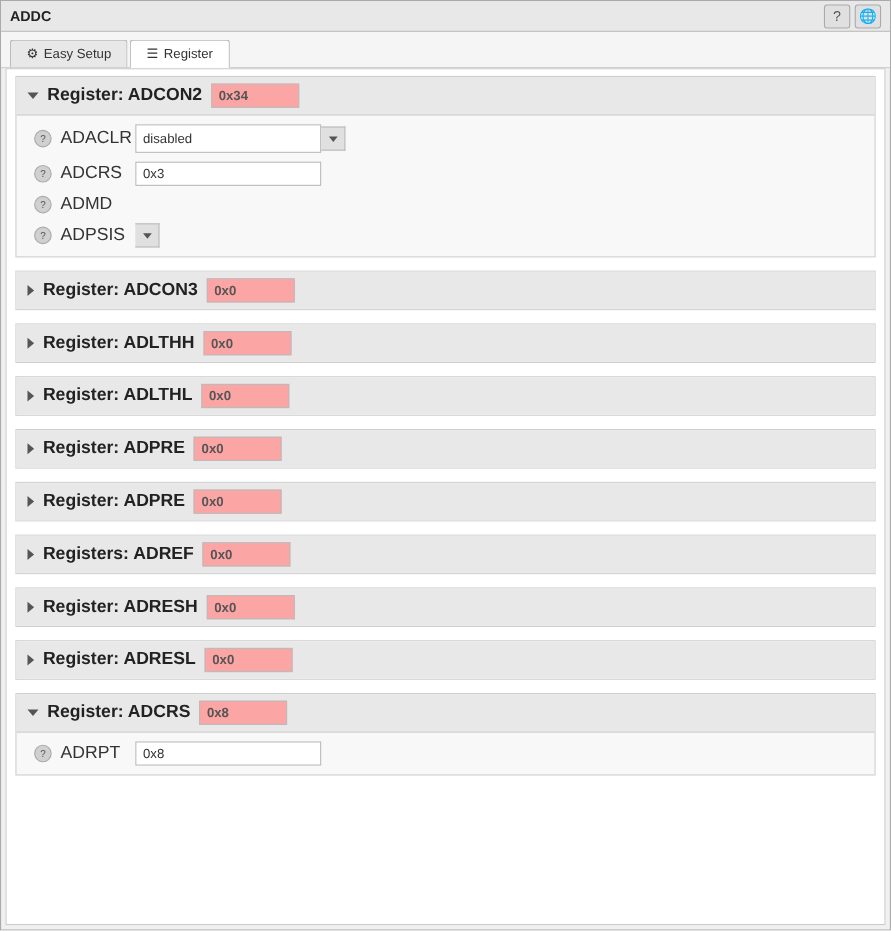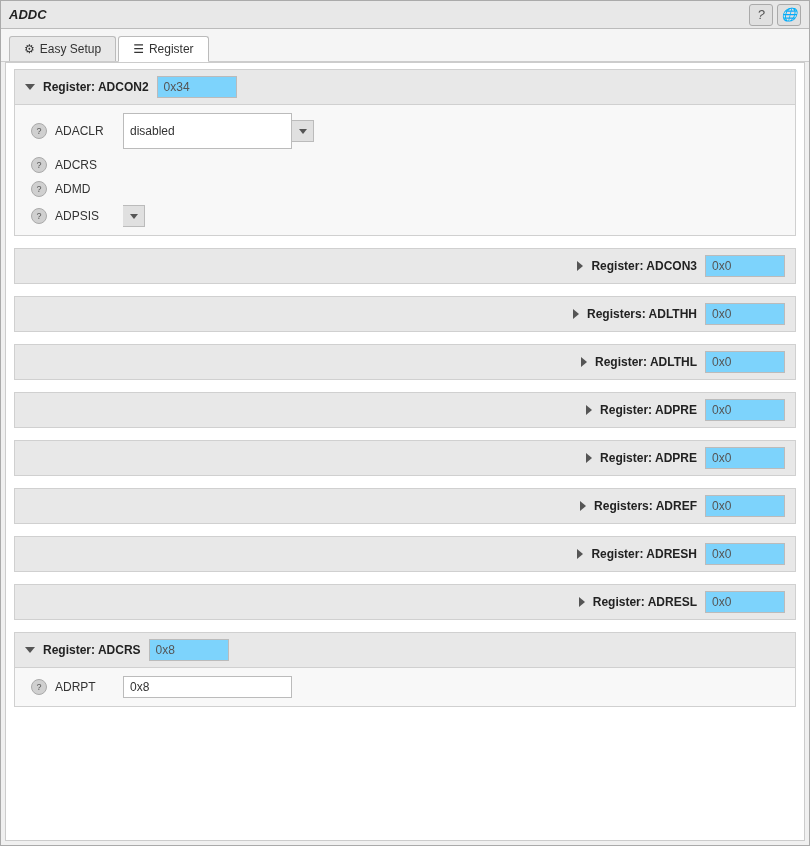--- a/index.html
+++ b/index.html
@@ -19,21 +19,20 @@
       flex-direction: column;
     }
     .title-bar {
       background: #e8e8e8;
       border-bottom: 1px solid #bbb;
       padding: 4px 8px;
       display: flex;
       align-items: center;
       justify-content: space-between;
       height: 28px;
-      font-style: italic;
     }
     .title-bar-left {
       font-weight: bold;
       font-size: 13px;
       color: #222;
     }
     .title-bar-right {
       display: flex;
       gap: 4px;
     }
@@ -100,49 +99,49 @@
       background: #e8e8e8;
       padding: 6px 10px;
       display: flex;
       align-items: center;
       gap: 8px;
       cursor: pointer;
       border-bottom: 1px solid #d0d0d0;
     }
     .register-header.collapsed {
       border-bottom: none;
-      justify-content: flex-end;
     }
     .arrow-down {
       width: 0; height: 0;
       border-left: 5px solid transparent;
       border-right: 5px solid transparent;
       border-top: 6px solid #555;
       display: inline-block;
     }
     .arrow-right {
       width: 0; height: 0;
       border-top: 5px solid transparent;
       border-bottom: 5px solid transparent;
       border-left: 6px solid #555;
       display: inline-block;
     }
     .register-title {
       font-weight: bold;
-      font-size: 12px;
+      font-size: 16px;
       color: #222;
     }
     .register-value-input {
       border: 1px solid #bbb;
-      background: #7dd3fc;
+      background: #fca5a5;
       padding: 2px 6px;
       font-size: 12px;
       color: #555;
       width: 80px;
       height: 22px;
+      font-weight: bold;
     }
     .register-body {
       padding: 8px 16px;
       display: flex;
       flex-direction: column;
       gap: 8px;
     }
     .field-row {
       display: flex;
       align-items: center;
@@ -157,21 +156,21 @@
       display: flex;
       align-items: center;
       justify-content: center;
       font-size: 9px;
       color: #555;
       cursor: pointer;
       flex-shrink: 0;
     }
     .field-label {
       width: 60px;
-      font-size: 12px;
+      font-size: 16px;
       color: #333;
       font-weight: normal;
     }
     .field-input {
       border: 1px solid #bbb;
       background: #fff;
       padding: 2px 6px;
       font-size: 12px;
       color: #333;
       height: 22px;
@@ -180,21 +179,21 @@
     .field-dropdown-wrapper {
       display: flex;
       align-items: center;
     }
     .field-dropdown {
       border: 1px solid #bbb;
       background: #fff;
       padding: 2px 6px;
       font-size: 12px;
       color: #333;
-      height: 36px;
+      height: 26px;
       min-width: 140px;
       appearance: none;
       -webkit-appearance: none;
     }
     .dropdown-btn {
       width: 22px;
       height: 22px;
       background: #e0e0e0;
       border: 1px solid #bbb;
       border-left: none;
@@ -249,20 +248,21 @@
             <div class="field-dropdown-wrapper">
               <input type="text" class="field-dropdown" value="disabled" style="">
               <div class="dropdown-btn">
                 <div class="dropdown-arrow"></div>
               </div>
             </div>
           </div>
           <div class="field-row">
             <div class="help-icon">?</div>
             <span class="field-label">ADCRS</span>
+            <input type="text" class="field-input" value="0x3" style="">
           </div>
           <div class="field-row">
             <div class="help-icon">?</div>
             <span class="field-label">ADMD</span>
           </div>
           <div class="field-row">
             <div class="help-icon">?</div>
             <span class="field-label">ADPSIS</span>
             <div class="field-dropdown-wrapper">
               <div class="dropdown-btn">
@@ -275,21 +275,21 @@
       <div class="register-section">
         <div class="register-header collapsed">
           <span class="arrow-right"></span>
           <span class="register-title">Register: ADCON3</span>
           <input type="text" class="register-value-input" value="0x0" style="">
         </div>
       </div>
       <div class="register-section">
         <div class="register-header collapsed">
           <span class="arrow-right"></span>
-          <span class="register-title">Registers: ADLTHH</span>
+          <span class="register-title">Register: ADLTHH</span>
           <input type="text" class="register-value-input" value="0x0" style="">
         </div>
       </div>
       <div class="register-section">
         <div class="register-header collapsed">
           <span class="arrow-right"></span>
           <span class="register-title">Register: ADLTHL</span>
           <input type="text" class="register-value-input" value="0x0" style="">
         </div>
       </div>

